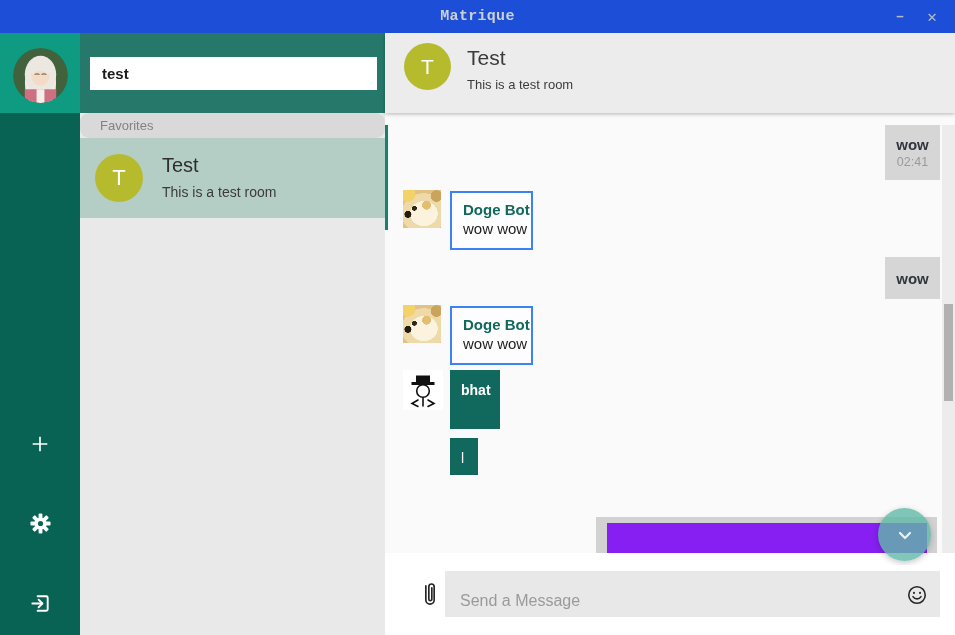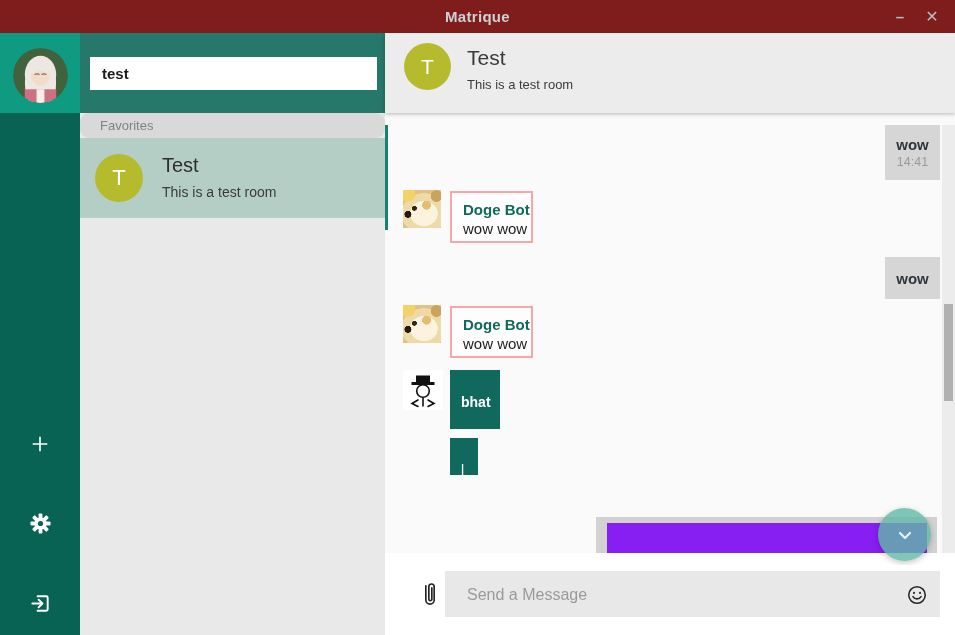--- a/index.html
+++ b/index.html
@@ -1,21 +1,21 @@
 <!DOCTYPE html>
 <html><head>
 <meta charset="utf-8">
 <style>
   * { margin:0; padding:0; box-sizing:border-box; }
   html,body { width:955px; height:635px; overflow:hidden; }
   body { font-family:"Liberation Sans", sans-serif; position:relative; background:#fafafa; }
 
   
-  .titlebar { position:absolute; left:0; top:0; width:955px; height:33px; background:#7f1d1d;
-              display:flex; align-items:center; justify-content:center; z-index:50; }
+  .titlebar { position:absolute; left:0; top:0; width:955px; height:33px; background:#1d4ed8;
+              display:flex; align-items:center; justify-content:center; z-index:50;font-family:Liberation Mono, monospace; }
   .titlebar .title { color:#ccd1d4; font-size:15px; font-weight:bold; letter-spacing:.3px; }
   .win-btn { position:absolute; top:0; width:30px; height:33px; display:flex; align-items:center;
              justify-content:center; color:#b4bcbe; font-size:15px; cursor:default; }
   .win-btn.min { right:40px; font-weight:bold; }
   .win-btn.close { right:8px; font-size:16px; }
 
   
   .sidebar { position:absolute; left:0; top:33px; width:80px; height:602px; background:#086355; }
   .sb-top { position:absolute; left:0; top:0; width:80px; height:80px; background:#0f9b81; }
   .sb-avatar { position:absolute; left:13px; top:15px; width:55px; height:55px; border-radius:50%;
@@ -62,26 +62,26 @@
     background-image:
       radial-gradient(circle at 30% 48%, #332818 0 7%, rgba(0,0,0,0) 8%),
       radial-gradient(circle at 13% 64%, #241b12 0 8%, rgba(0,0,0,0) 9%),
       radial-gradient(circle at 12% 10%, #f2d269 0 16%, rgba(0,0,0,0) 17%),
       radial-gradient(circle at 88% 16%, #caa35c 0 12%, rgba(0,0,0,0) 13%),
       radial-gradient(circle at 62% 40%, #e3bd72 0 13%, rgba(0,0,0,0) 14%),
       radial-gradient(ellipse 75% 68% at 55% 62%, #fbf3de 0 48%, #eed9a8 49% 78%, #e2c184 79% 100%);
   }
   .bhat-av { background:#fff; }
 
-  .bubble-bot { position:absolute; left:65px; width:83px; height:52px; background:#fdfdfd;
-                border:2px solid #fca5a5; padding:8px 0 0 11px; }
+  .bubble-bot { position:absolute; left:65px; width:83px; height:59px; background:#fdfdfd;
+                border:2px solid #3b82f6; padding:8px 0 0 11px; }
   .bubble-bot .sender { font-size:15px; font-weight:bold; color:#10695c; }
   .bubble-bot .body { font-size:15px; color:#1d1d1d; margin-top:2px; }
 
-  .bubble-in { position:absolute; left:65px; background:#10695c; color:#fff; padding:24px 0 0 11px; }
+  .bubble-in { position:absolute; left:65px; background:#10695c; color:#fff; padding:12px 0 0 11px; }
   .bubble-in .sender { font-size:14px; font-weight:bold; color:#fff; }
   .bubble-in .body { font-size:14px; color:#fff; min-height:17px; }
 
   .divider { position:absolute; left:0; top:357px; width:557px; height:26px; display:flex;
              align-items:center; justify-content:center; }
   .divider .line { height:2px; background:#187a6e; }
   .divider .l1 { width:126px; }
   .divider .l2 { width:122px; }
   .divider .label { font-size:14px; color:#187a6e; margin:0 14px; white-space:nowrap; }
 
@@ -93,23 +93,23 @@
          cursor:pointer; box-shadow:0 2px 6px rgba(0,0,0,.22); z-index:12; }
 
   .scroll-track { position:absolute; left:557px; top:0; width:13px; height:440px; background:#ececec; }
   .scroll-thumb { position:absolute; left:2px; top:179px; width:9px; height:97px; background:#b1b1b1; }
 
   
   .composer { position:absolute; left:0; top:520px; width:570px; height:82px; background:#fff; }
   .attach-btn { position:absolute; left:30px; top:24px; width:30px; height:36px; display:flex;
                 align-items:center; justify-content:center; cursor:pointer; }
   .field-wrap { position:absolute; left:60px; top:18px; width:495px; height:46px; background:#e8e8e8; }
-  .field { position:absolute; left:0; top:1px; width:100%; height:100%; border:none; background:transparent;
+  .field { position:absolute; left:0; top:7px; width:100%; height:100%; border:none; background:transparent;
            outline:none; font-family:"Liberation Sans",sans-serif; font-size:16px; color:#2a2a2a;
-           padding:0 44px 0 22px; }
+           padding:0 44px 0 15px; }
   .field::placeholder { color:#9a9a9a; opacity:1; }
   .emoji-btn { position:absolute; right:10px; top:11px; width:26px; height:26px; display:flex;
                align-items:center; justify-content:center; cursor:pointer; }
 </style>
 </head>
 <body>
 
 <div class="titlebar">
   <span class="title">Matrique</span>
   <span class="win-btn min">–</span>
@@ -188,21 +188,21 @@
     <div class="chat-avatar">T</div>
     <div class="chat-title">Test</div>
     <div class="chat-subtitle">This is a test room</div>
   </div>
 
   <div class="messages">
     <div class="list-edge"></div>
 
     <div class="bubble-out" style="top:0; height:55px">
       <span class="txt">wow</span>
-      <span class="time">14:41</span>
+      <span class="time">02:41</span>
     </div>
 
     <div class="msg-avatar doge" style="left:18px; top:65px"></div>
     <div class="bubble-bot" style="top:66px">
       <div class="sender">Doge Bot</div>
       <div class="body">wow wow</div>
     </div>
 
     <div class="bubble-out" style="top:132px; height:42px">
       <span class="txt">wow</span>

